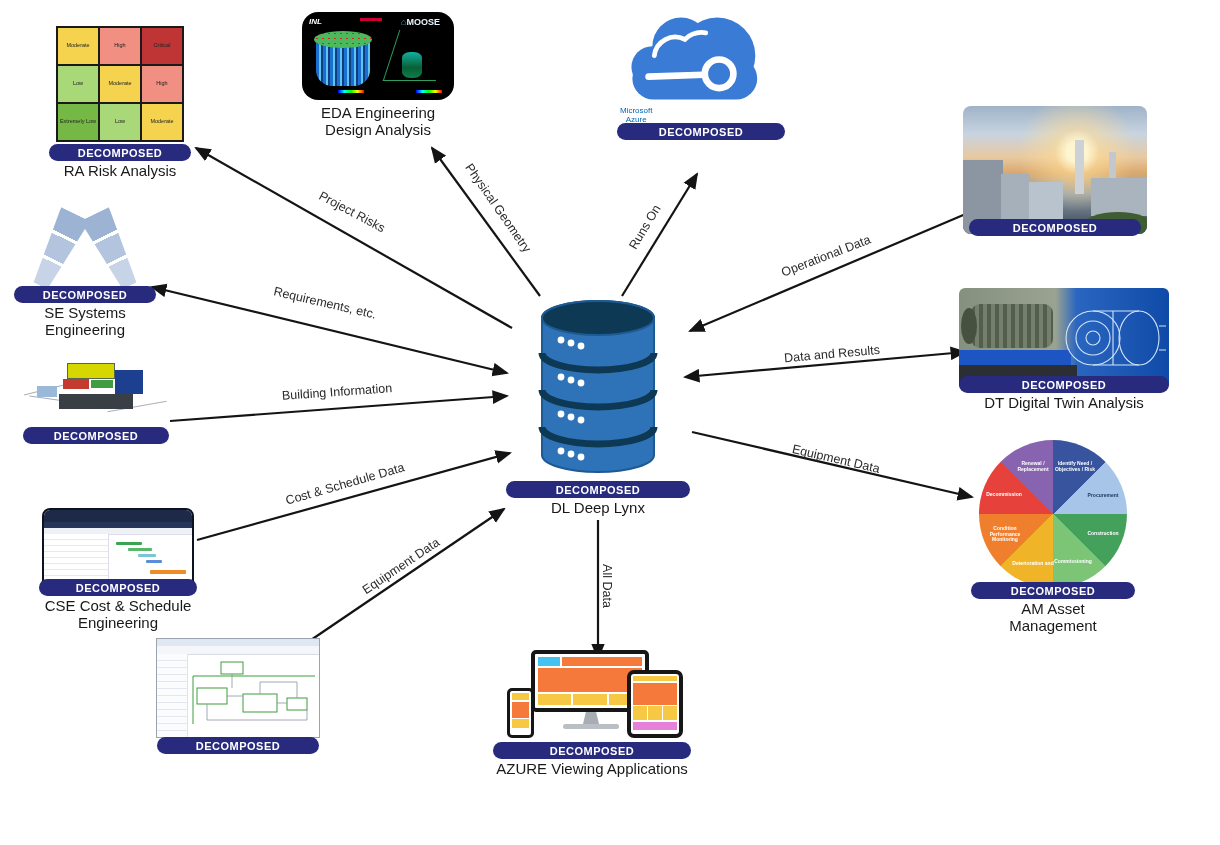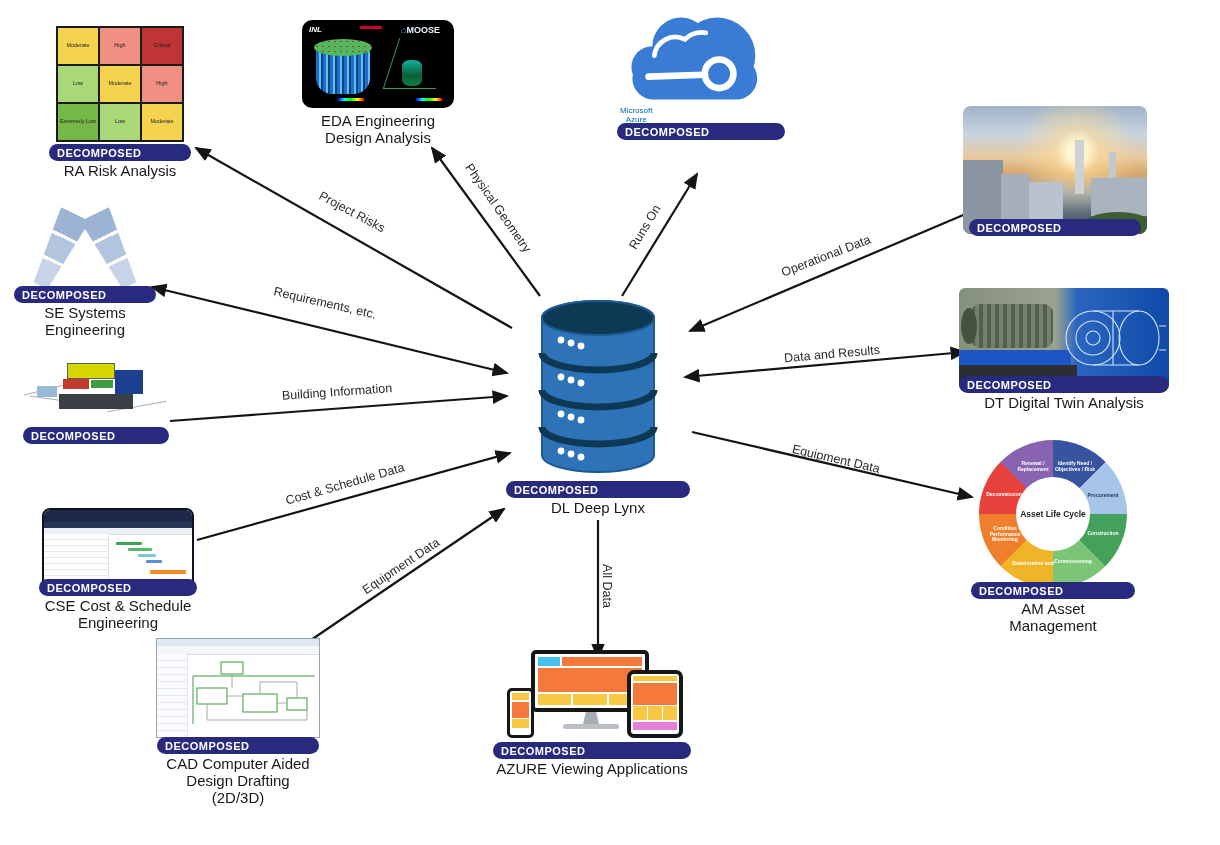--- a/index.html
+++ b/index.html
@@ -4,21 +4,21 @@
 <style>
   html,body{margin:0;padding:0;background:#fff;}
   #canvas{position:relative;width:1220px;height:845px;background:#fff;overflow:hidden;
           font-family:"Liberation Sans", sans-serif;}
   #arrow-layer{position:absolute;left:0;top:0;z-index:1;}
   #arrow-layer line{stroke:#141414;stroke-width:2.2px;}
   .arrow-label{position:absolute;z-index:2;font-size:12.5px;color:#2a2a2a;white-space:nowrap;}
 
   .node{position:absolute;z-index:3;display:flex;flex-direction:column;align-items:center;gap:2px;}
   .badge{background:#272a7d;color:#fff;font-weight:700;font-size:11px;letter-spacing:.5px;
-         padding:2.5px 8px;border-radius:999px;line-height:1.1;
+         padding:2.5px 8px;border-radius:999px;text-align:center;line-height:1.1;
          box-sizing:border-box;z-index:5;}
   .nlabel{font-size:15px;line-height:1.12;color:#191919;text-align:center;white-space:pre-line;}
 
   
   #node-ra{left:38px;top:26px;width:164px;}
   .ra-matrix{width:126px;height:114px;display:grid;grid-template-rows:repeat(3,1fr);
              grid-template-columns:repeat(3,1fr);border:1.5px solid #1a1a1a;}
   .ra-matrix span{border:.7px solid #1a1a1a;display:flex;align-items:center;justify-content:center;
                   font-size:5.5px;color:#222;text-align:center;line-height:1;}
   .ra-matrix span:nth-child(1){background:#f6d34f}.ra-matrix span:nth-child(2){background:#f08f82}
@@ -64,21 +64,21 @@
   .cad-title{height:7px;background:#dfe7f2;}
   .cad-tools{height:8px;background:#f4f6f9;border-bottom:1px solid #d8dde4;}
   .cad-panel{position:absolute;left:0;top:15px;bottom:0;width:30px;background:#fbfcfd;
              border-right:1px solid #e0e4ea;
              background-image:repeating-linear-gradient(180deg,transparent 0 6px,#e4e8ee 6px 7px);}
   .cad-canvas{position:absolute;left:30px;top:15px;right:0;bottom:0;}
   #node-cad .badge{width:162px;margin-top:-3px;}
 
   
   #node-eda{left:298px;top:12px;width:160px;}
-  .eda-thumb{width:152px;height:88px;background:#000;border-radius:10px;position:relative;overflow:hidden;margin-top:8px;}
+  .eda-thumb{width:152px;height:88px;background:#000;border-radius:16px;position:relative;overflow:hidden;}
   .eda-inl{position:absolute;left:7px;top:5px;color:#fff;font-size:8px;font-weight:700;font-style:italic;}
   .eda-red{position:absolute;left:58px;top:6px;width:22px;height:3px;background:#c03;}
   .eda-moose{position:absolute;right:14px;top:5px;color:#e8f6ff;font-size:9px;font-weight:700;}
   .eda-moose .glyph{color:#39c2e8;}
   .eda-cyl{position:absolute;left:14px;top:26px;width:54px;height:48px;border-radius:6px 6px 16px 16px;
            background:repeating-linear-gradient(90deg,#1b6fd0 0 3px,#5ec4f0 3px 5px,#123c80 5px 7px);}
   .eda-cap{position:absolute;left:12px;top:19px;width:58px;height:17px;border-radius:50%;
            background-color:#4db85c;background-image:radial-gradient(#d22 .9px,transparent 1.3px);
            background-size:6px 5px;}
   .eda-wire{position:absolute;right:10px;top:18px;width:52px;height:50px;
@@ -259,23 +259,20 @@
           <rect x="34" y="8" width="22" height="12"></rect>
           <path d="M6,22 H128 M6,22 V70"></path>
         </g>
         <g fill="none" stroke="#8a95a3" stroke-width="0.8">
           <path d="M40,42 H56 M90,49 H100 M45,20 V34 M73,28 V40 M73,28 H110 V44"></path>
           <path d="M20,50 V66 H120 V56"></path>
         </g>
       </svg>
     </div>
     <div class="badge">DECOMPOSED</div>
-    <div class="nlabel">CAD Computer Aided
-Design Drafting
-(2D/3D)</div>
   </div>
 
   <div class="node" id="node-eda">
     <div class="eda-thumb">
       <span class="eda-inl">INL</span>
       <span class="eda-red"></span>
       <span class="eda-moose"><i class="glyph">⌂</i><i style="font-style:normal">MOOSE</i></span>
       <div class="eda-cyl"></div>
       <div class="eda-cap"></div>
       <div class="eda-wire"></div>
@@ -408,22 +405,19 @@
   <div class="node" id="node-am">
     <div class="am-donut">
       <span class="am-seg" style="left:96px;top:26px;">Identify Need / Objectives / Risk</span>
       <span class="am-seg" style="left:124px;top:56px;color:#1d3a66;">Procurement</span>
       <span class="am-seg" style="left:124px;top:94px;">Construction</span>
       <span class="am-seg" style="left:94px;top:122px;">Commissioning</span>
       <span class="am-seg" style="left:54px;top:124px;">Deterioration and</span>
       <span class="am-seg" style="left:26px;top:94px;">Condition Performance Monitoring</span>
       <span class="am-seg" style="left:25px;top:55px;">Decommission</span>
       <span class="am-seg" style="left:54px;top:26px;">Renewal / Replacement</span>
-      <div class="am-hole">
-          <span>Asset Life Cycle</span>
-        </div>
     </div>
     <div class="badge">DECOMPOSED</div>
     <div class="nlabel">AM Asset
 Management</div>
   </div>
 
 </div>
 
 </body></html>

